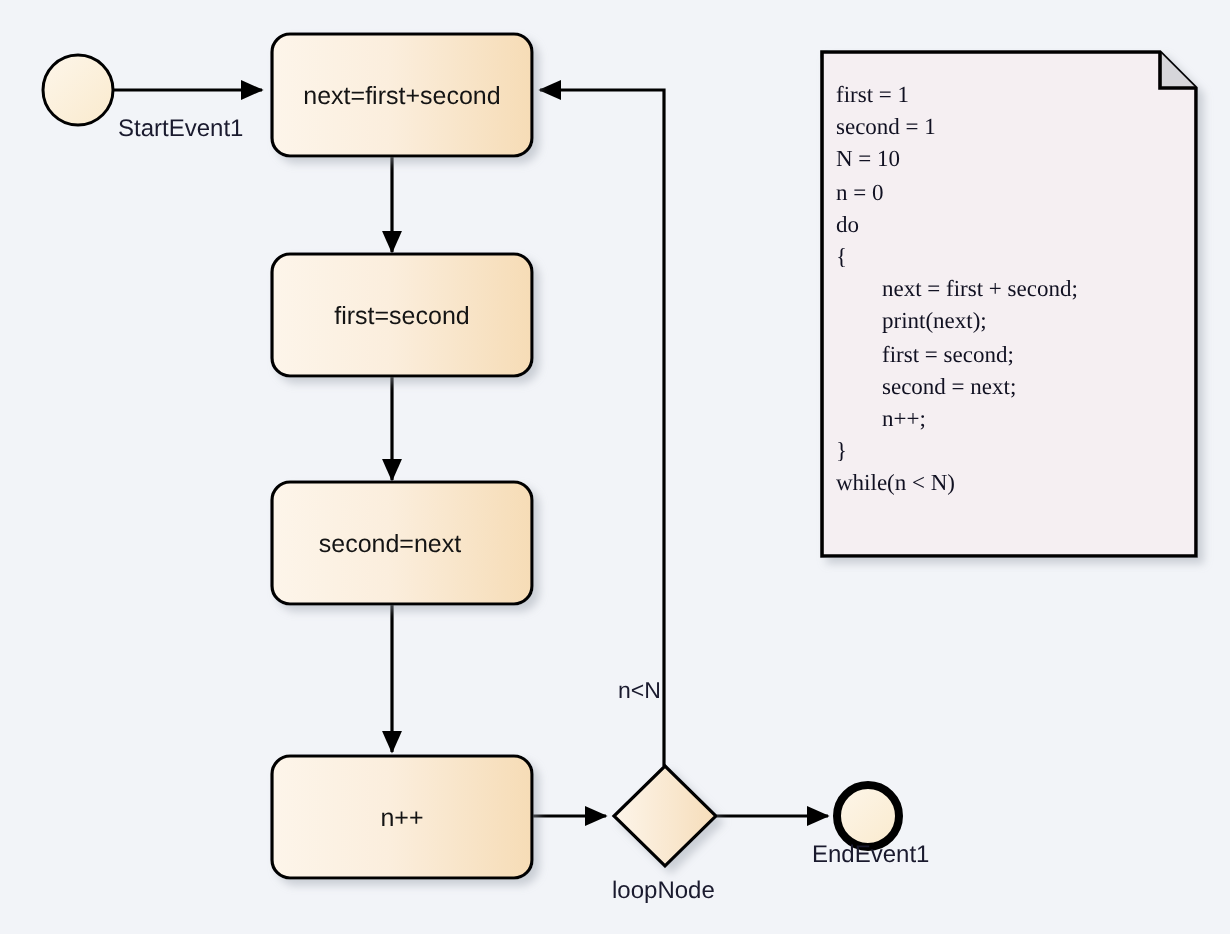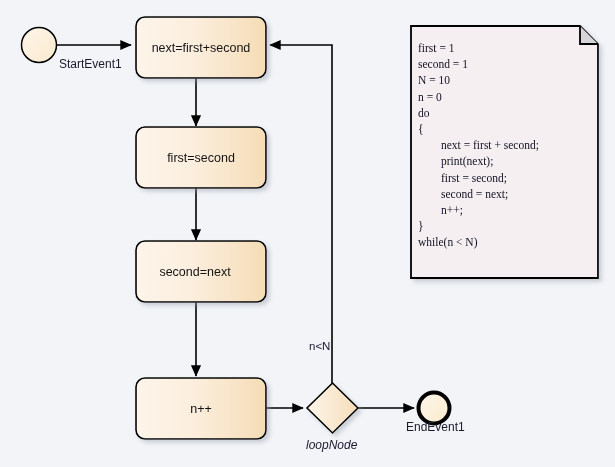--- a/index.html
+++ b/index.html
@@ -126,21 +126,21 @@
   <div class="task-label" style="left:136px; top:17px; width:130px; height:61px;">next=first+second</div>
 
   <div class="task-label" style="left:136px; top:127px; width:130px; height:61px;">first=second</div>
 
   <div class="task-label" style="left:136px; top:241px; width:118px; height:61px;">second=next</div>
 
   <div class="task-label" style="left:136px; top:378px; width:130px; height:61px;">n++</div>
 
   <div class="edge-label" style="left:293px; top:340px;margin-left:16px;">n&lt;N</div>
 
-  <div class="node-label" style="left:306px; top:438px;font-style:italic;">loopNode</div>
+  <div class="node-label" style="left:306px; top:438px;">loopNode</div>
 
   <div class="node-label" style="left:406px; top:420px;">EndEvent1</div>
 
   <div class="note-text" style="left:418px; top:40px; width:172px;font-family:Liberation Serif, serif;">first = 1
 second = 1
 N = 10
 n = 0
 do
 {
         next = first + second;

